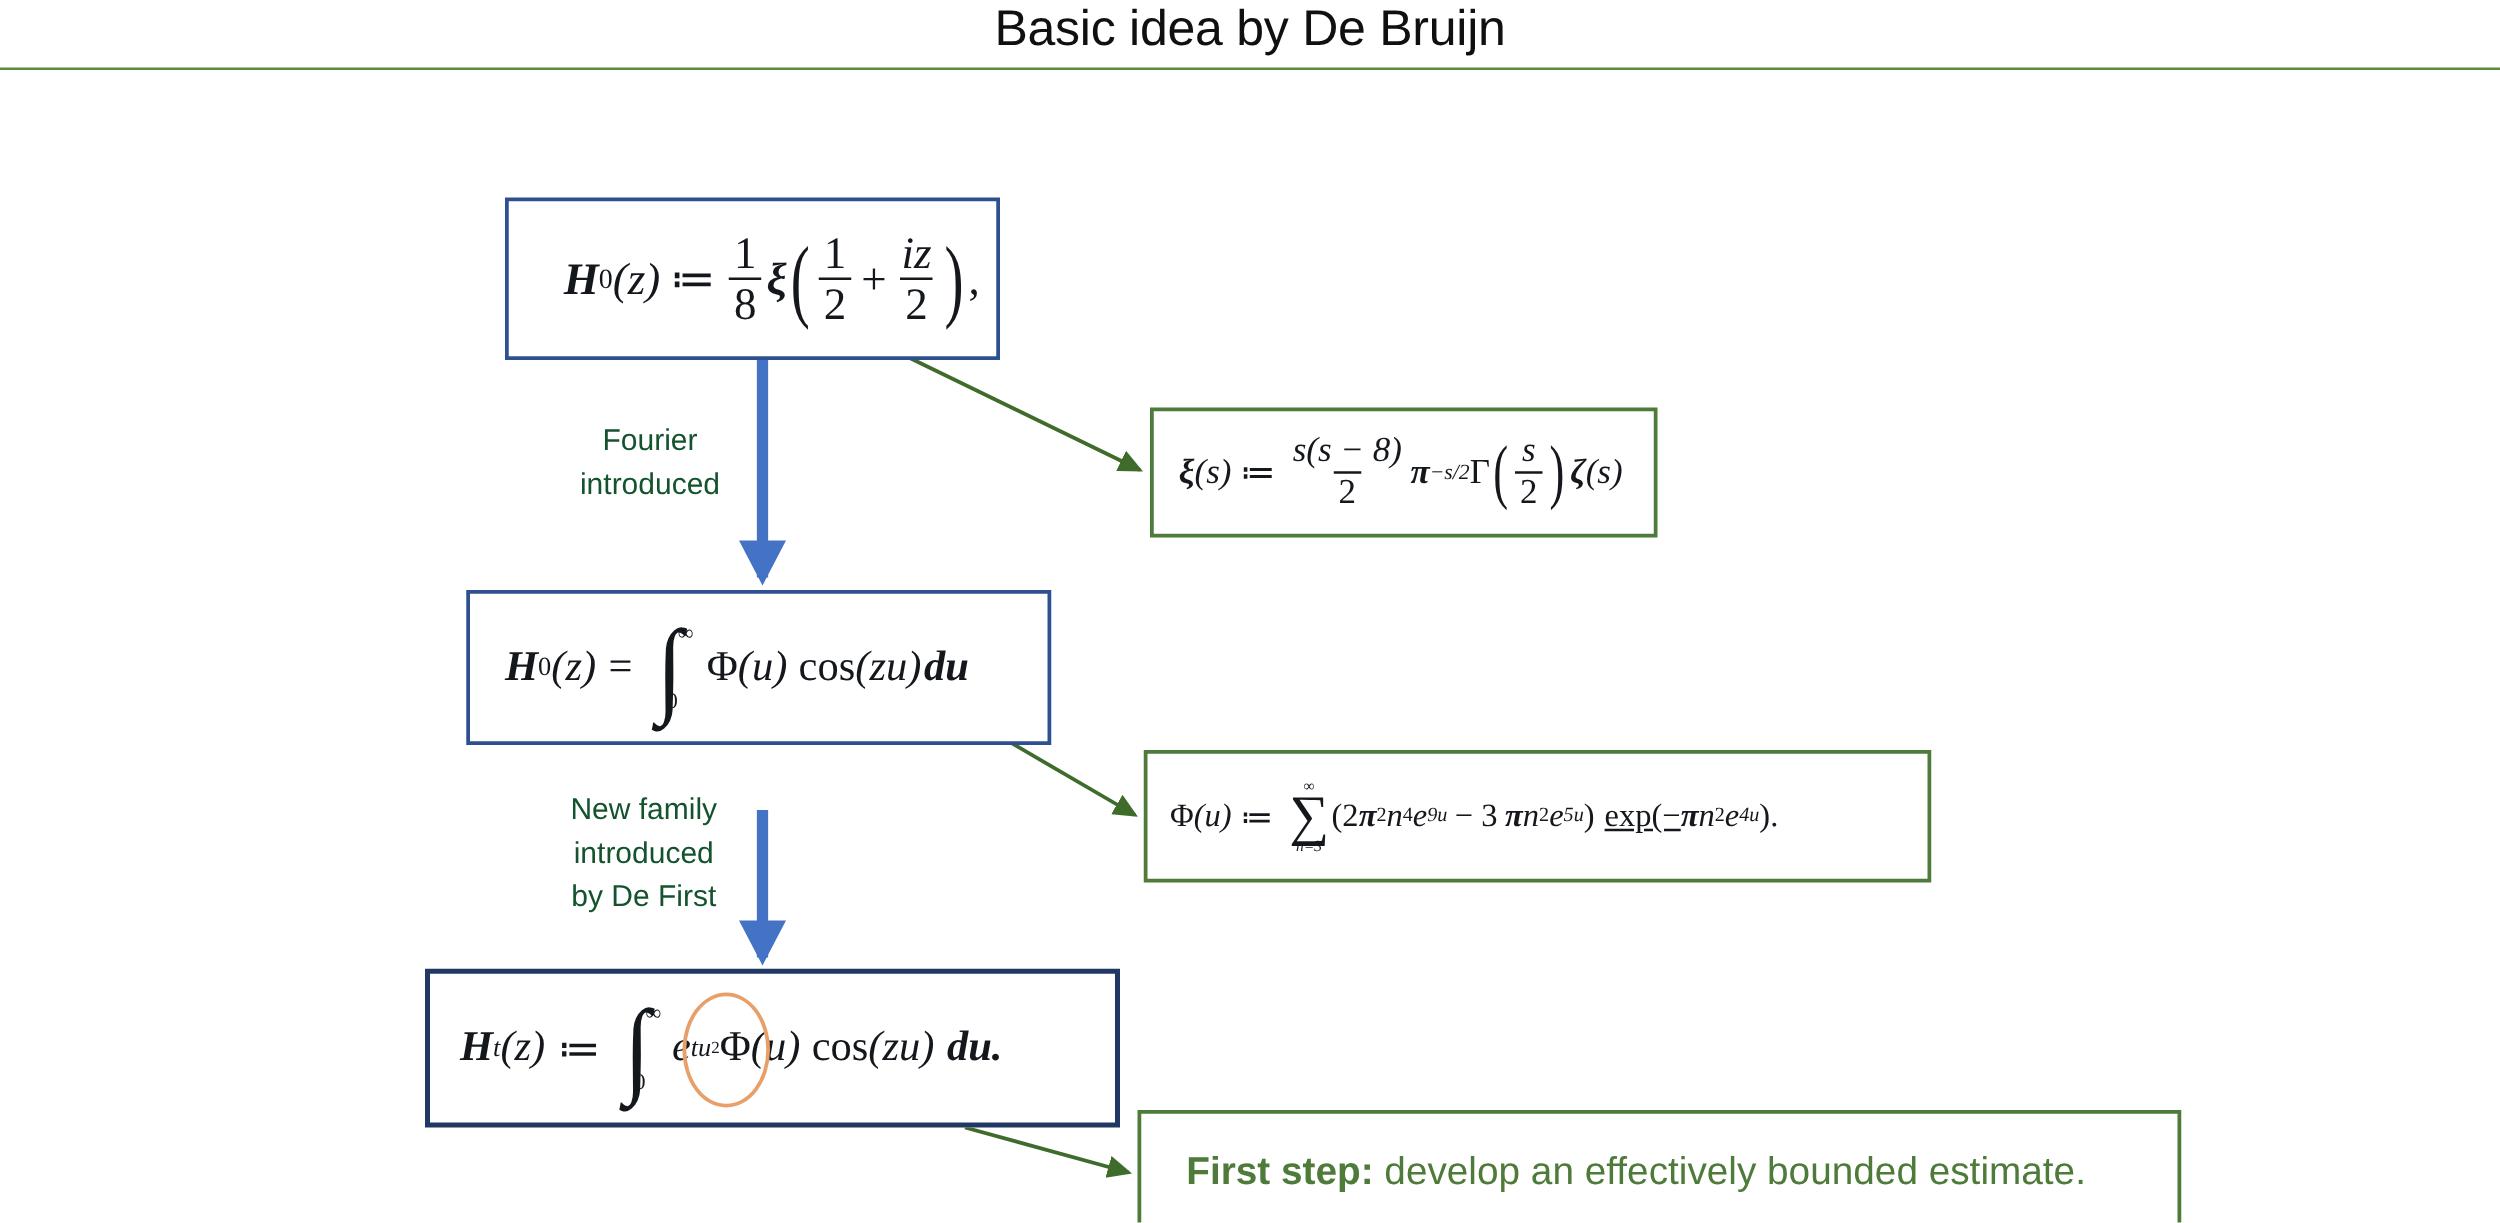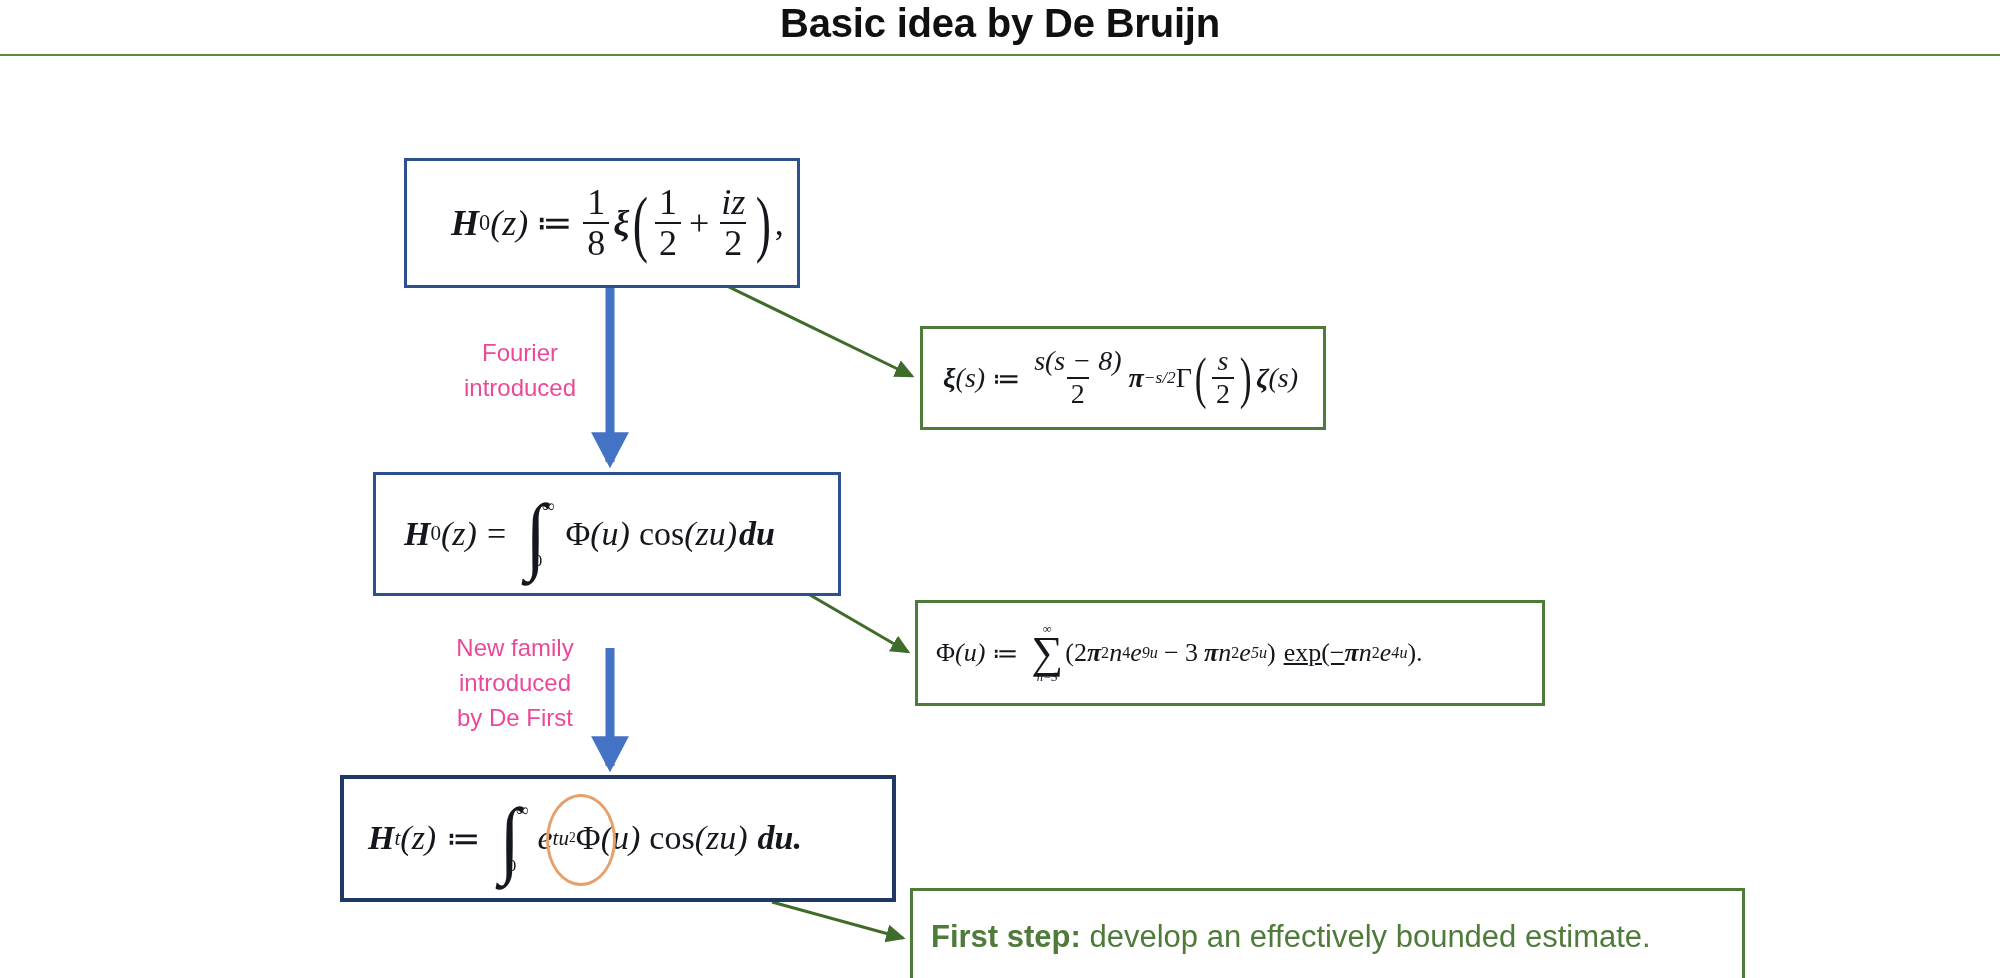--- a/index.html
+++ b/index.html
@@ -19,21 +19,21 @@
   
   #slide-title {
     position: absolute;
     left: 0;
     top: 0;
     width: 2000px;
     height: 50px;
     line-height: 46px;
     text-align: center;
     font-size: 40px;
-    font-weight: 700;
+    font-weight: 400;
     color: #101010;
     letter-spacing: -0.2px;
     white-space: nowrap;
   }
   #title-rule {
     position: absolute;
     left: 0;
     top: 54px;
     width: 2000px;
     height: 0;
@@ -124,21 +124,21 @@
     margin: 0 2px 0 6px;
     line-height: 1;
   }
   .sumsign .lim-top { font-size: 0.48em; margin-bottom: -0.10em; font-style: normal; }
   .sumsign .glyph   { font-size: 1.72em; line-height: 0.84; font-family: "Liberation Serif", serif; }
   .sumsign .lim-bot { font-size: 0.48em; margin-top: -0.06em; font-style: italic; }
 
   
   .blue-label {
     position: absolute;
-    color: #ec4899;
+    color: #14532d;
     font-size: 24px;
     line-height: 35px;
     text-align: center;
     font-family: "Liberation Sans", sans-serif;
     white-space: nowrap;
   }
 
   
   #highlight-ellipse {
     position: absolute;
@@ -148,21 +148,21 @@
     background: transparent;
     pointer-events: none;
   }
 
   
   #first-step-text {
     font-family: "Liberation Sans", sans-serif;
     font-size: 31px;
     color: #4E7A3A;
     white-space: nowrap;
-    padding-left: 18px;
+    padding-left: 36px;
   }
   #first-step-text .lead { font-weight: bold; }
 
   svg.connector {
     position: absolute;
     left: 0;
     top: 0;
     width: 2000px;
     height: 978px;
     overflow: visible;

